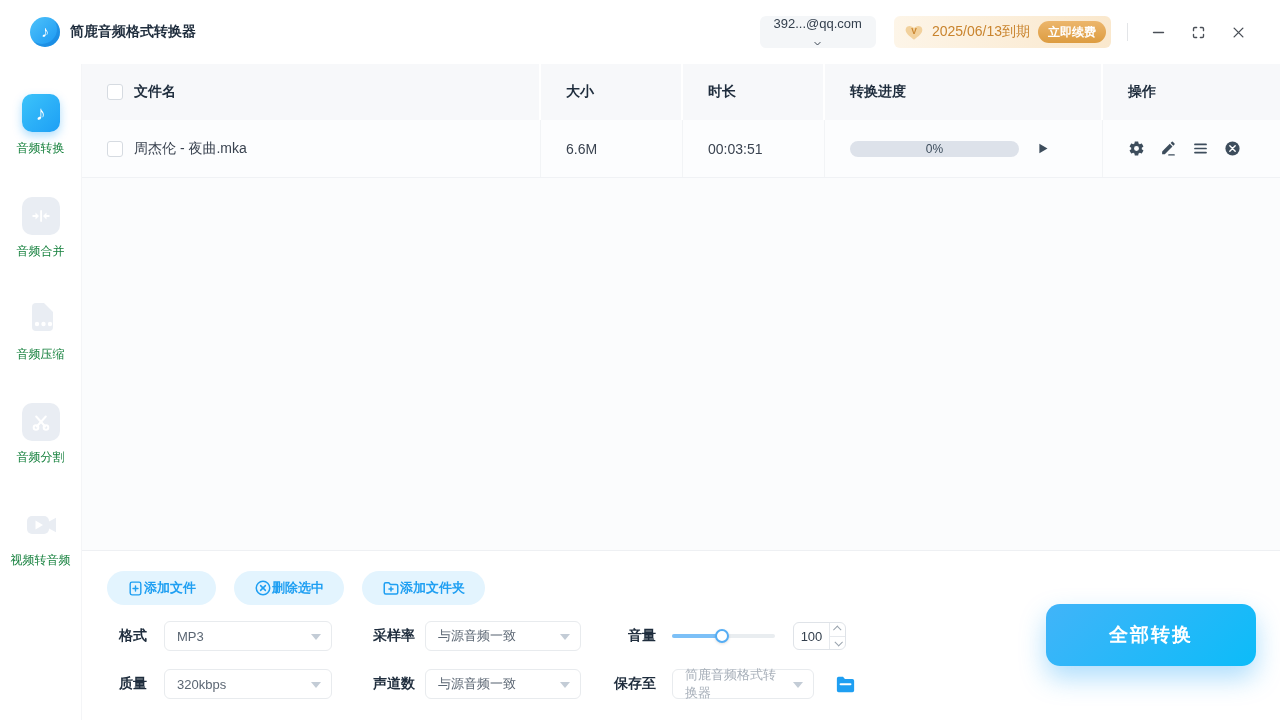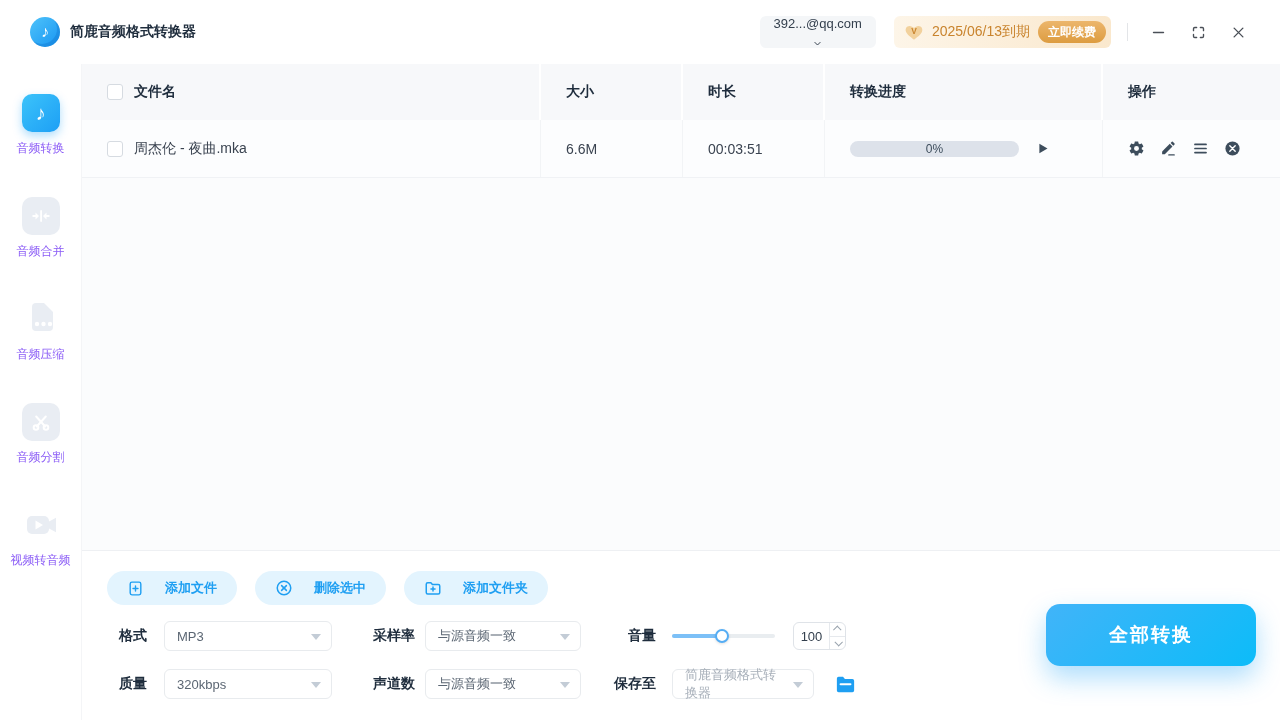--- a/index.html
+++ b/index.html
@@ -23,21 +23,21 @@
 
   
   .body { flex:1; display:flex; min-height:0; }
 
   
   .sidebar { width:82px; background:#fff; border-right:1px solid #f4f5f7; padding-top:30px; display:flex; flex-direction:column; align-items:center; gap:40px; flex:0 0 auto; }
   .side-item { display:flex; flex-direction:column; align-items:center; gap:8px; cursor:pointer; }
   .side-ico { width:38px; height:38px; border-radius:10px; background:#e9edf3; display:flex; align-items:center; justify-content:center; color:#fff; }
   .side-item.active .side-ico { background:linear-gradient(135deg,#3cc3fa,#1d9ff5); box-shadow:0 4px 10px rgba(30,160,245,.35); }
   .side-ico.bare { background:none; box-shadow:none; }
-  .side-label { font-size:12px; color:#8b5cf6; white-space:nowrap; }
+  .side-label { font-size:12px; color:#15803d; white-space:nowrap; }
   .note-glyph { font-size:20px; line-height:1; }
 
   
   .main { flex:1; display:flex; flex-direction:column; min-width:0; }
   .grid-cols { display:grid; grid-template-columns:459px 142px 142px 278px 1fr; }
   .thead { height:56px; background:#f7f8fa; flex:0 0 auto; }
   .thead .cell { display:flex; align-items:center; padding-left:25px; font-size:14px; font-weight:bold; color:#1f2d3d; border-right:2px solid #fff; }
   .thead .cell:last-child { border-right:none; }
   .trow { height:58px; background:#fcfdfe; border-bottom:1px solid #f0f2f5; flex:0 0 auto; }
   .trow .cell { display:flex; align-items:center; padding-left:25px; font-size:14px; color:#3a4350; border-right:1px solid #f2f4f6; }
@@ -49,21 +49,21 @@
   .progress-bar { width:169px; height:16px; border-radius:8px; background:#dde2ea; position:relative; overflow:hidden; }
   .progress-fill { position:absolute; left:0; top:0; bottom:0; background:#1f9ff2; border-radius:8px; }
   .progress-text { position:absolute; inset:0; display:flex; align-items:center; justify-content:center; font-size:12px; color:#3d4d5c; }
   .play-btn { background:none; border:none; cursor:pointer; display:flex; align-items:center; }
   .ops { display:flex; align-items:center; gap:15px; }
   .op-btn { background:none; border:none; cursor:pointer; display:flex; align-items:center; padding:0; }
 
   
   .bottom { flex:0 0 169px; background:#fff; padding:20px 0 0 25px; position:relative; }
   .action-row { display:flex; gap:18px; }
-  .pill-btn { display:flex; align-items:center; gap:21px; height:34px; padding:0 20px; border:none; border-radius:17px; background:#e3f4fe; color:#1f9ff2; font-size:13px; font-weight:bold; cursor:pointer; font-family:inherit; }
+  .pill-btn { display:flex; align-items:center; gap:0; height:34px; padding:0 20px; border:none; border-radius:17px; background:#e3f4fe; color:#1f9ff2; font-size:13px; font-weight:bold; cursor:pointer; font-family:inherit; }
 
   .settings { margin-top:16px;margin-left:12px; }
   .set-row { display:flex; align-items:center; height:30px; margin-bottom:18px; }
   .set-label { font-size:14px; font-weight:bold; color:#1f2d3d; white-space:nowrap; }
   .lbl-c1 { width:28px; margin-right:17px; }
   .lbl-c2 { width:45px; margin-left:38px; margin-right:10px; text-align:right; }
   .lbl-c3 { width:45px; margin-left:30px; margin-right:16px; text-align:right; }
   .dropdown { position:relative; height:30px; border:1px solid #e8ebee; border-radius:6px; background:#fff; display:flex; align-items:center; padding:0 26px 0 12px; font-size:13px; color:#5b6673; cursor:pointer; }
   .dd1 { width:168px; }
   .dd2 { width:156px; }

